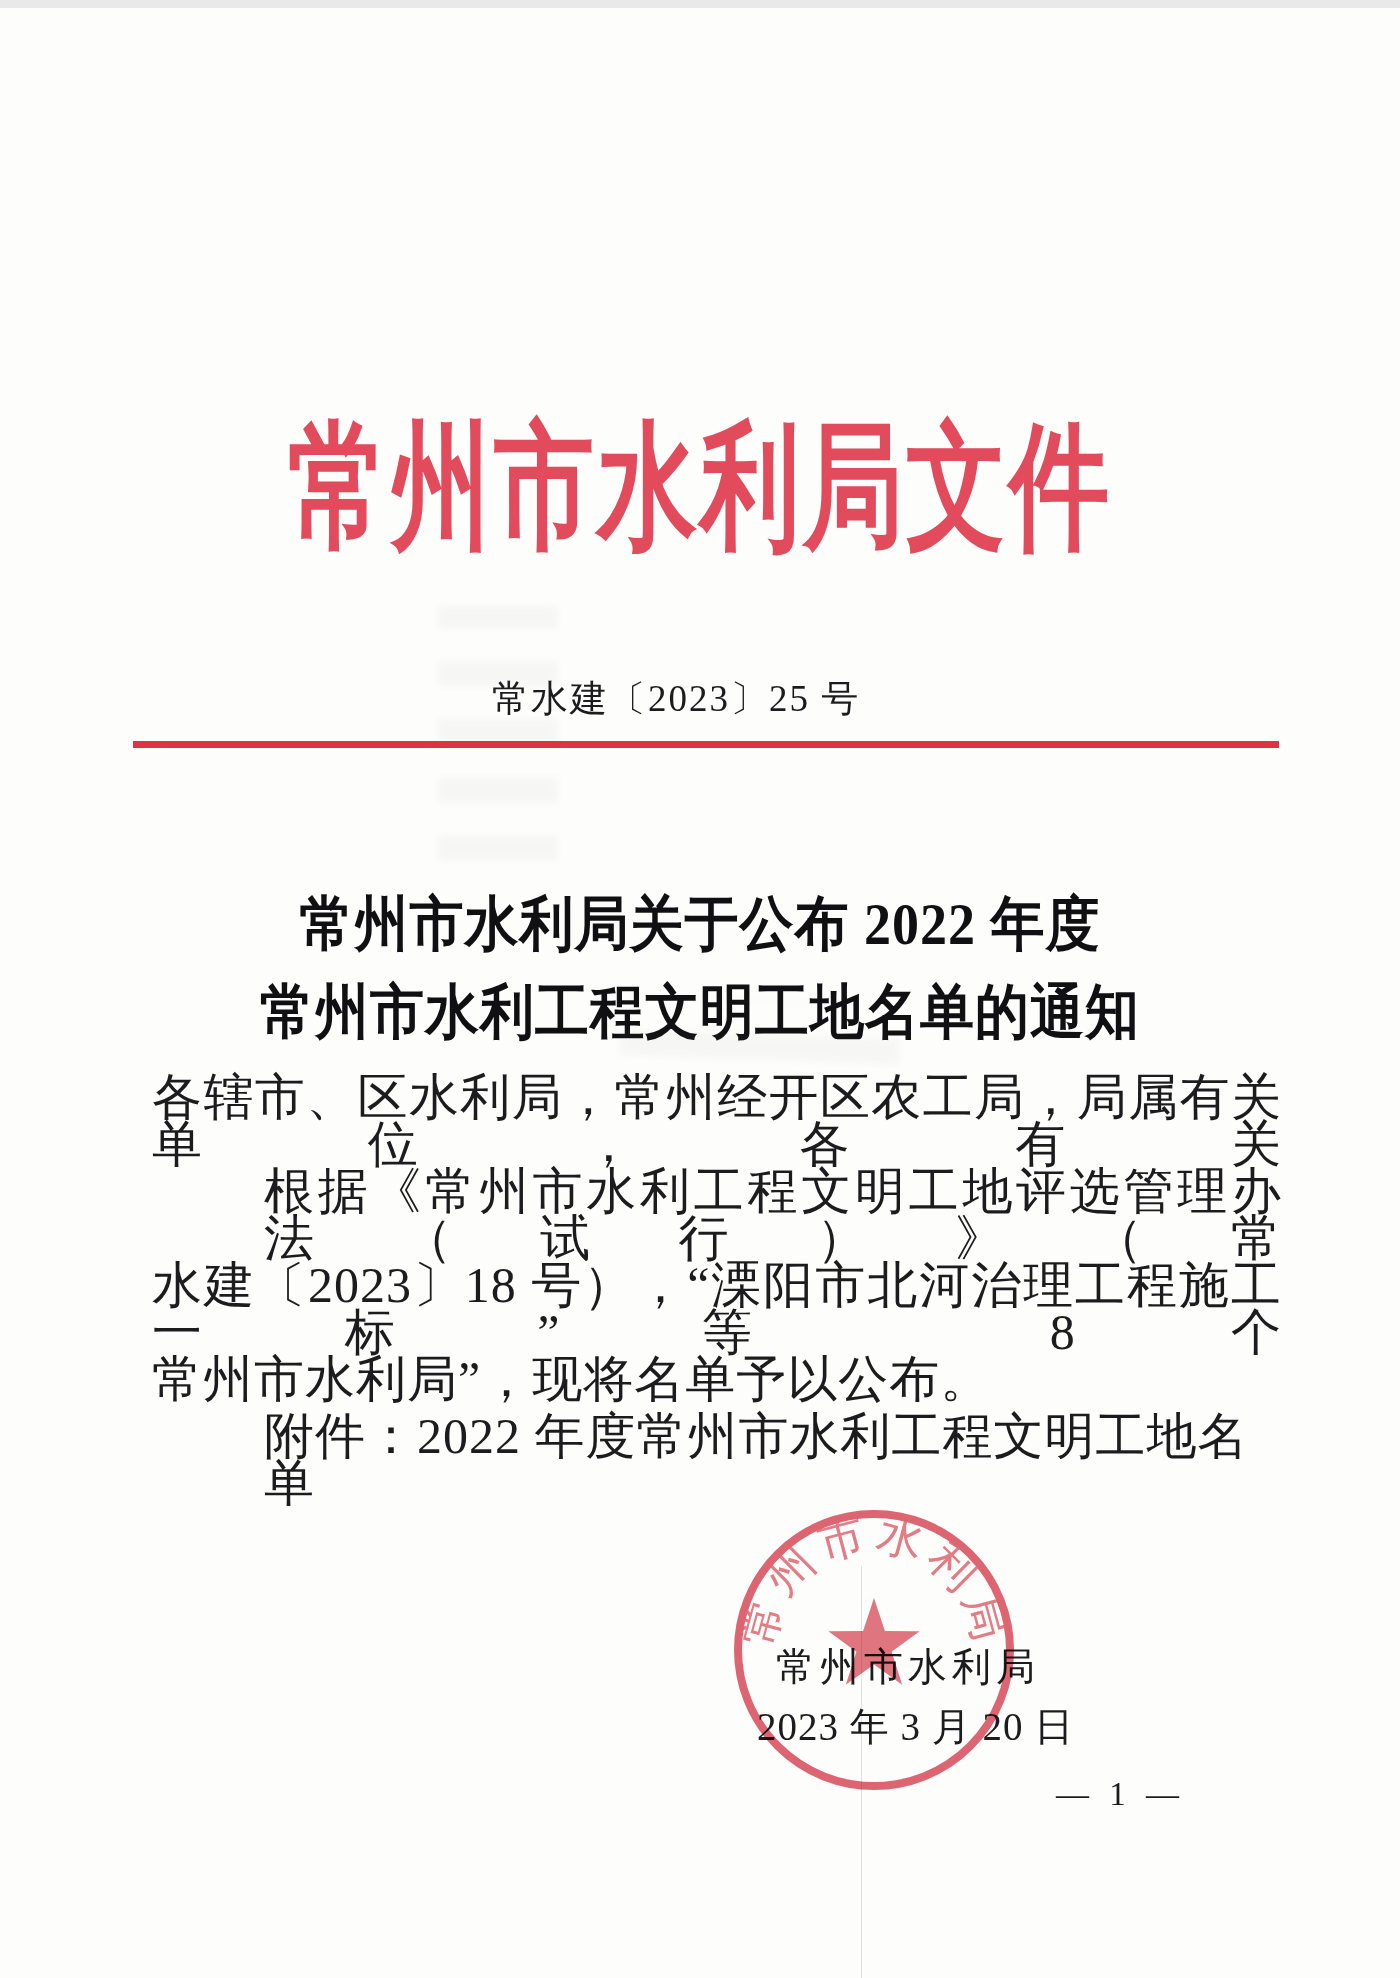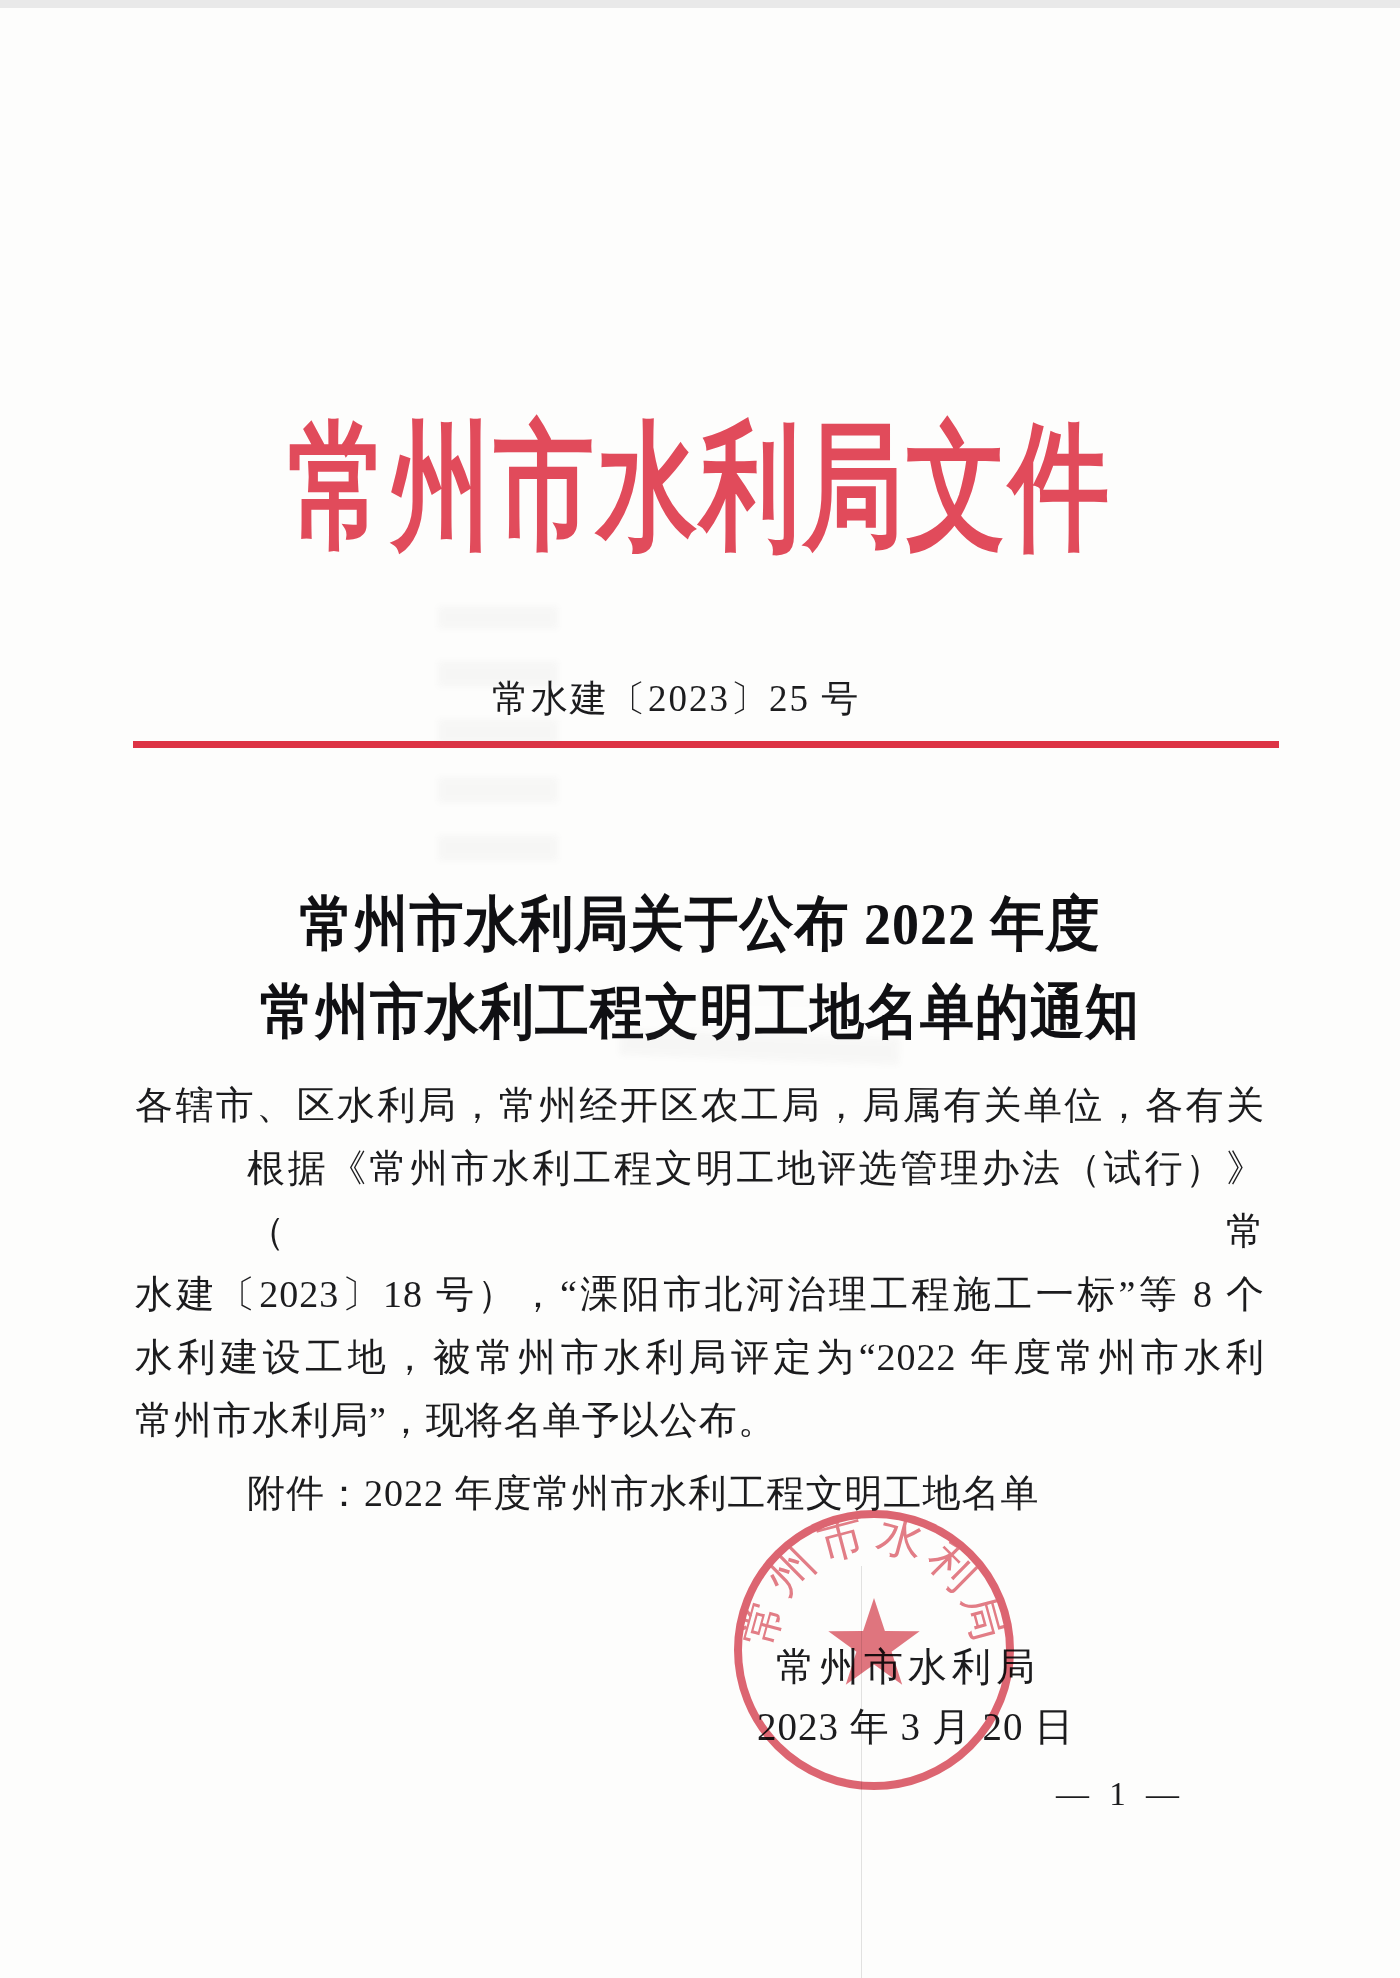--- a/index.html
+++ b/index.html
@@ -57,24 +57,24 @@
     letter-spacing: 1px;
     color: #101013;
     transform: scaleY(1.1);
     transform-origin: 50% 0;
     white-space: nowrap;
   }
 
   
   .body-block {
     position: absolute;
-    top: 1066px; left: 135px;
+    top: 1066px; left: 152px;
     width: 1130px;
-    font-size: 38px;
-    line-height: 63px;
+    font-size: 50px;
+    line-height: 47px;
   }
   .body-line { letter-spacing: 1px; }
   .body-line.justify { text-align: justify; text-align-last: justify; }
   .body-line.indent { padding-left: 112px; }
   .attachment-line {
     margin-top: 10px;
     padding-left: 112px;
     letter-spacing: 1px;
   }
 
@@ -149,21 +149,20 @@
 
   <div class="title-block">
     <div>常州市水利局关于公布 2022 年度</div>
     <div>常州市水利工程文明工地名单的通知</div>
   </div>
 
   <div class="body-block">
     <div class="body-line justify">各辖市、区水利局，常州经开区农工局，局属有关单位，各有关</div>
     <div class="body-line justify indent">根据《常州市水利工程文明工地评选管理办法（试行）》（常</div>
     <div class="body-line justify">水建〔2023〕18 号），“溧阳市北河治理工程施工一标”等 8 个</div>
-    <div class="body-line justify">水利建设工地，被常州市水利局评定为“2022 年度常州市水利</div>
     <div class="body-line">常州市水利局”，现将名单予以公布。</div>
     <div class="attachment-line">附件：2022 年度常州市水利工程文明工地名单</div>
   </div>
 
   <div class="sig-org">常州市水利局</div>
 
   <div class="sig-date">2023 年 3 月 20 日</div>
 
   <svg class="seal" viewBox="0 0 300 300" aria-hidden="true">
     <circle class="seal-ring" cx="150" cy="150" r="136"></circle>

